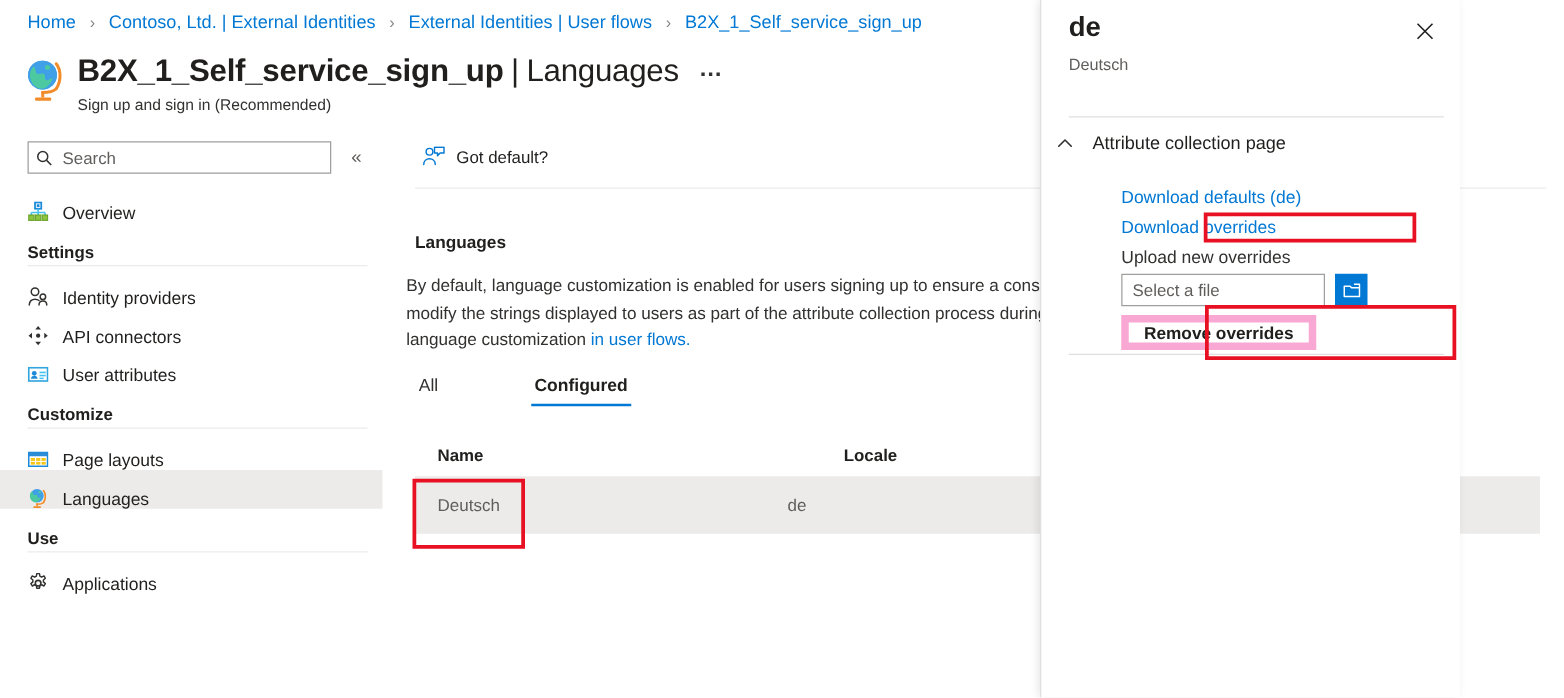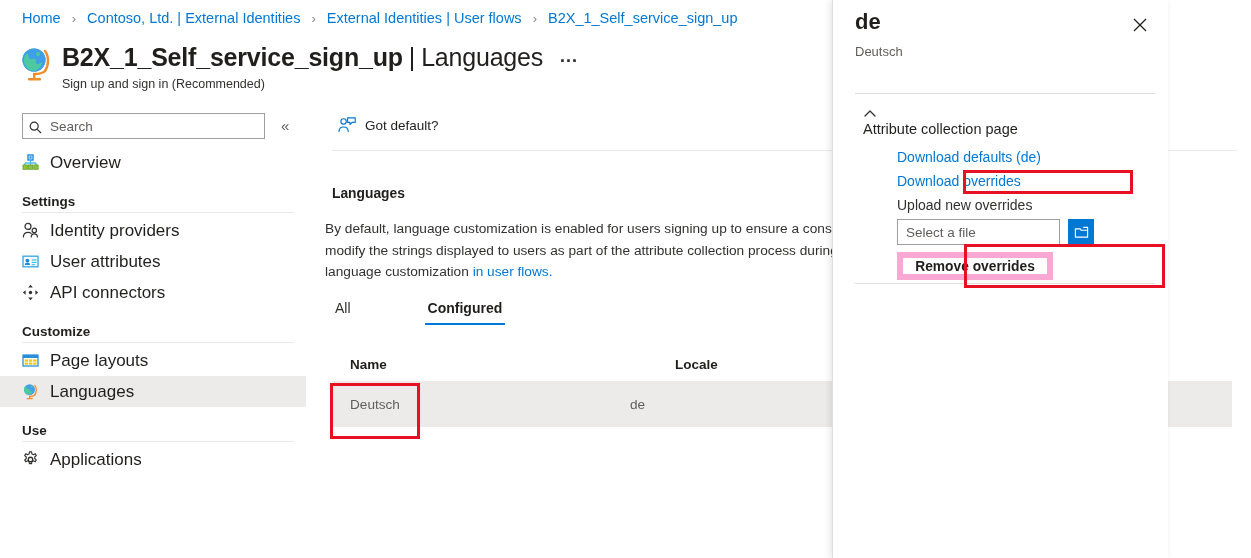--- a/index.html
+++ b/index.html
@@ -65,22 +65,22 @@
     color: #323130; background: transparent; width: 100%;
   }
   .search-box input::placeholder { color: #605e5c; }
   .collapse-btn {
     margin-left: 16px; color: #605e5c; font-size: 15px; cursor: pointer;
     line-height: 14px; user-select: none;
   }
 
   .nav-list { position: absolute; left: 0; top: 42px; width: 318px; }
   .nav-item {
-    height: 31px; display: flex; align-items: center;
-    padding-left: 22px; cursor: pointer; font-size: 17px; color: #201f1e;
+    height: 31px; display: flex; align-items: flex-end;
+    padding-left: 22px; cursor: pointer; font-size: 14px; color: #201f1e;
   }
   .nav-item.selected { background: #edebe9; width: 306px; }
   .nav-item .ico { width: 17px; height: 17px; flex: none; margin-right: 11px; }
   .nav-section {
     font-size: 13.5px; font-weight: 700; color: #201f1e;
     padding-left: 22px; margin-top: 16px; margin-bottom: 3px;
   }
   .nav-divider {
     height: 1px; background: #edebe9; margin: 0 12px 2px 22px; width: 272px;
   }
@@ -159,22 +159,22 @@
     width: 22px; height: 22px; cursor: pointer;
     display: flex; align-items: center; justify-content: center;
   }
   .panel-rule {
     position: absolute; left: 22px; top: 93px; width: 300px;
     height: 1px; background: #e1dfdd;
   }
   .panel-rule.bottom { top: 283px; }
 
   .accordion-head {
-    position: absolute; left: 30px; top: 107px;
-    display: flex; cursor: pointer; flex-direction: column;
+    position: absolute; left: 12px; top: 107px;
+    display: flex; align-items: center; cursor: pointer;
   }
   .accordion-head .chev {
     width: 14px; height: 14px; margin-right: 15px; flex: none;
   }
   .accordion-head .lbl { font-size: 14.5px; color: #201f1e; }
 
   .panel-link {
     position: absolute; left: 64px;
     font-size: 14px; color: #0078d4; cursor: pointer;
   }
@@ -298,42 +298,42 @@
             <circle cx="12.3" cy="8.4" r="2.2" stroke="#323130" stroke-width="1.2" fill="none"></circle>
             <path d="M9.2 15c0-2 1.4-3.2 3.1-3.2S15.4 13 15.4 15" stroke="#323130" stroke-width="1.2" fill="none" stroke-linecap="round"></path>
           </svg>
         </span>
         <span>Identity providers</span>
       </div>
 
       <div class="nav-item">
         <span class="ico">
           <svg viewBox="0 0 17 17" width="17" height="17">
+            <path d="M8.5 0.8 L10.8 3.6 H6.2 Z" fill="#323130"></path>
+            <path d="M8.5 16.2 L6.2 13.4 H10.8 Z" fill="#323130"></path>
+            <path d="M0.8 8.5 L3.6 6.2 V10.8 Z" fill="#323130"></path>
+            <path d="M16.2 8.5 L13.4 10.8 V6.2 Z" fill="#323130"></path>
+            <circle cx="8.5" cy="8.5" r="1.7" fill="#323130"></circle>
+          </svg>
+        </span>
+        <span>API connectors</span>
+      </div>
+
+      <div class="nav-item">
+        <span class="ico">
+          <svg viewBox="0 0 17 17" width="17" height="17">
             <rect x="1" y="3.2" width="15" height="10.6" fill="#fff" stroke="#32a6df" stroke-width="1.3"></rect>
             <circle cx="5.4" cy="7.6" r="1.9" fill="#1b8ad8"></circle>
             <path d="M2.8 12c0-1.6 1.2-2.4 2.6-2.4S8 10.4 8 12z" fill="#1b8ad8"></path>
             <rect x="9.6" y="6.3" width="5" height="1.3" fill="#45c2f0"></rect>
             <rect x="9.6" y="8.8" width="5" height="1.3" fill="#45c2f0"></rect>
             <rect x="9.6" y="11.1" width="3.4" height="1.2" fill="#45c2f0"></rect>
           </svg>
         </span>
         <span>User attributes</span>
-      </div>
-
-      <div class="nav-item">
-        <span class="ico">
-          <svg viewBox="0 0 17 17" width="17" height="17">
-            <path d="M8.5 0.8 L10.8 3.6 H6.2 Z" fill="#323130"></path>
-            <path d="M8.5 16.2 L6.2 13.4 H10.8 Z" fill="#323130"></path>
-            <path d="M0.8 8.5 L3.6 6.2 V10.8 Z" fill="#323130"></path>
-            <path d="M16.2 8.5 L13.4 10.8 V6.2 Z" fill="#323130"></path>
-            <circle cx="8.5" cy="8.5" r="1.7" fill="#323130"></circle>
-          </svg>
-        </span>
-        <span>API connectors</span>
       </div>
 
       <div class="nav-section">Customize</div>
       <div class="nav-divider"></div>
 
       <div class="nav-item">
         <span class="ico">
           <svg viewBox="0 0 17 17" width="17" height="17">
             <rect x="1" y="3" width="15" height="11" fill="#fff" stroke="#1b8ad8" stroke-width="1.2"></rect>
             <rect x="1" y="3" width="15" height="3" fill="#2b8cd8"></rect>

